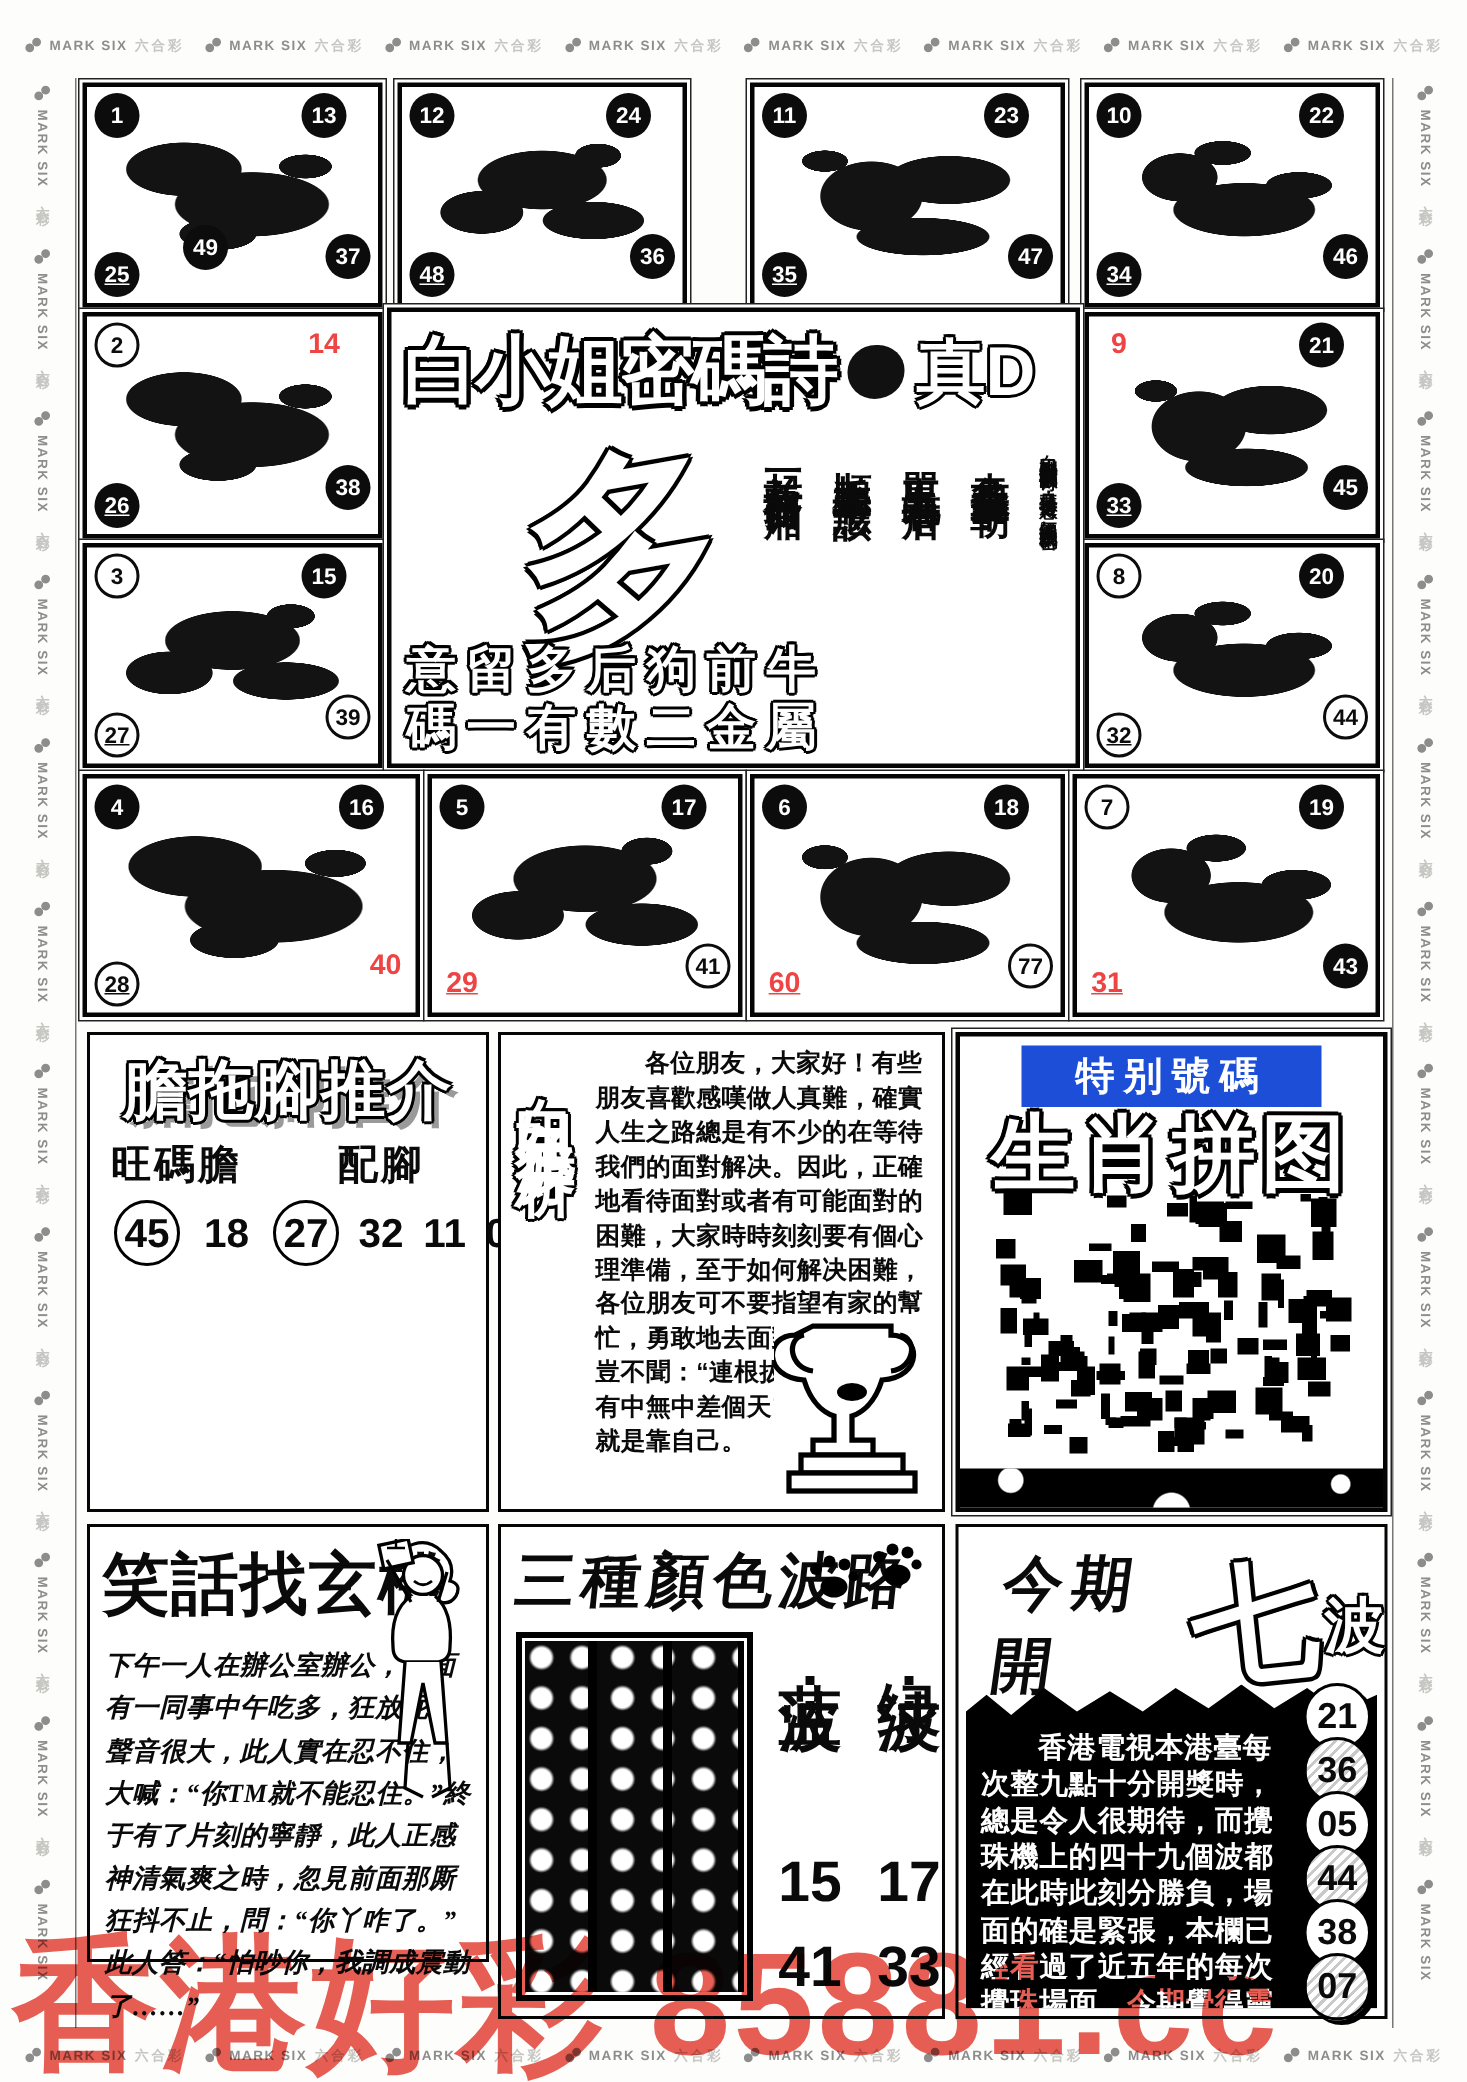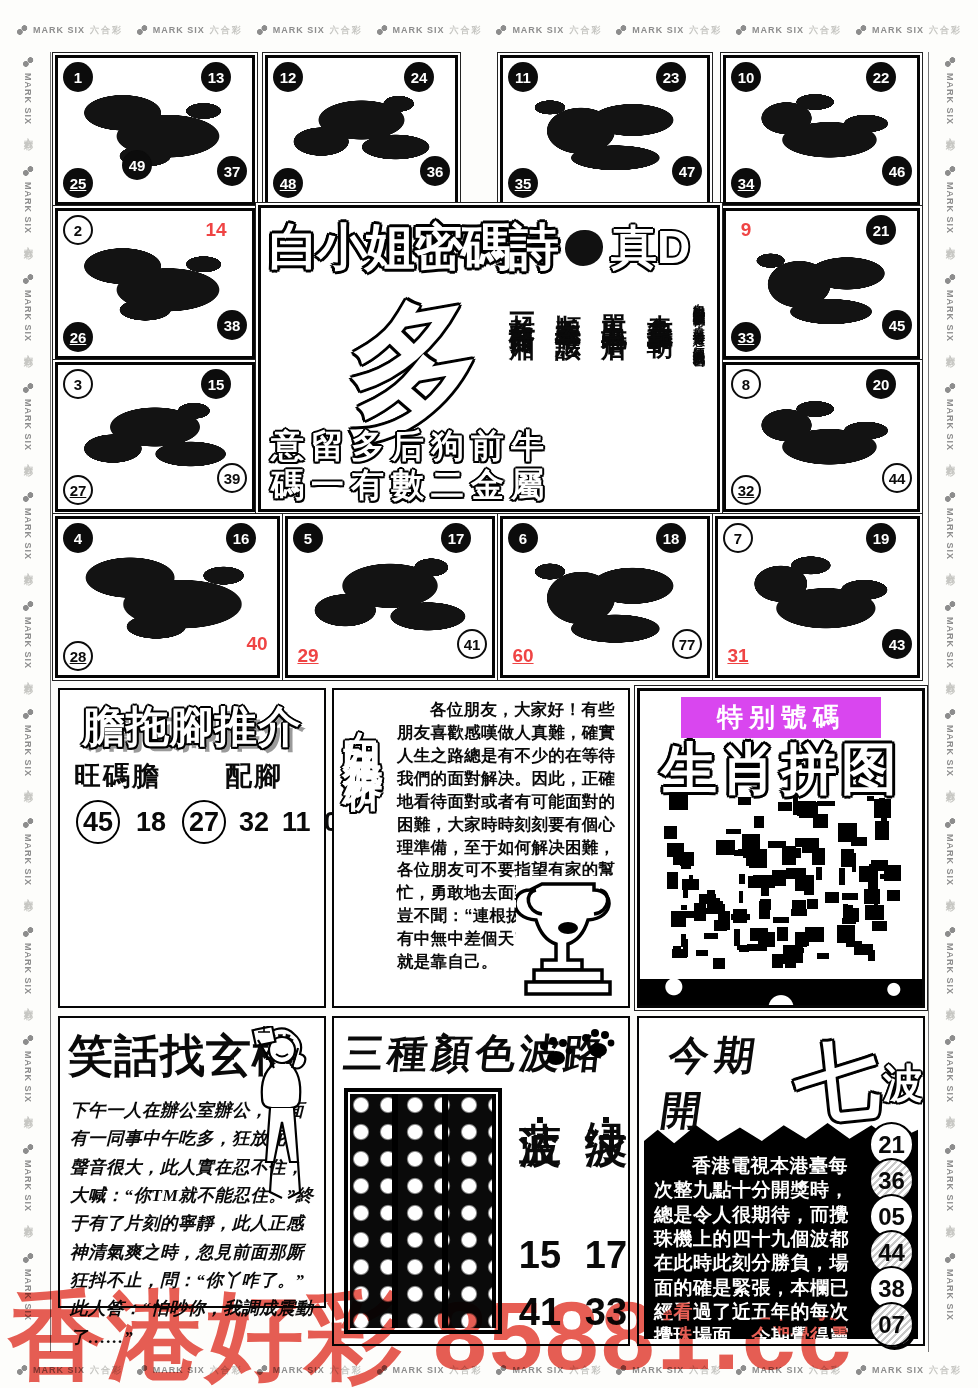--- a/index.html
+++ b/index.html
@@ -101,21 +101,21 @@
   .dt-arrow { margin-left:auto; font-size:20px; }
 
   
   #sebo { display:flex; }
   #sebo-title { writing-mode:vertical-rl; font-size:40px; letter-spacing:8px; padding:10px 4px 0 2px; flex:0 0 56px; }
   #sebo-body { font-size:16.5px; font-weight:bold; line-height:1.39; padding:8px 8px 0 2px; text-indent:2em; letter-spacing:.3px; }
   #trophy { position:absolute; right:8px; bottom:8px; background:#fff; }
 
   
   #shengxiao { border:3px solid #050505; box-shadow:0 0 0 2px #fff, 0 0 0 3px #222; }
-  #sx-banner { margin:6px auto 0 auto; width:200px; background:#d946ef; color:#fff;
+  #sx-banner { margin:6px auto 0 auto; width:200px; background:#1d4ed8; color:#fff;
     font-size:26px; font-weight:900; text-align:center; letter-spacing:6px; padding:3px 0; }
   #sx-title { font-size:56px; text-align:center; letter-spacing:4px; margin-top:-6px; }
   #puzzle { position:absolute; left:18px; right:18px; top:104px; bottom:34px; overflow:hidden; }
   .px { position:absolute; background:#000; }
   #sx-bottom { position:absolute; left:0; right:0; bottom:0; height:26px; background:#000;
     background-image:radial-gradient(circle at 12% 30%, #fff 8px, transparent 9px),
       radial-gradient(circle at 50% 110%, #fff 12px, transparent 13px),
       radial-gradient(circle at 90% 40%, #fff 6px, transparent 7px); }
 
   

